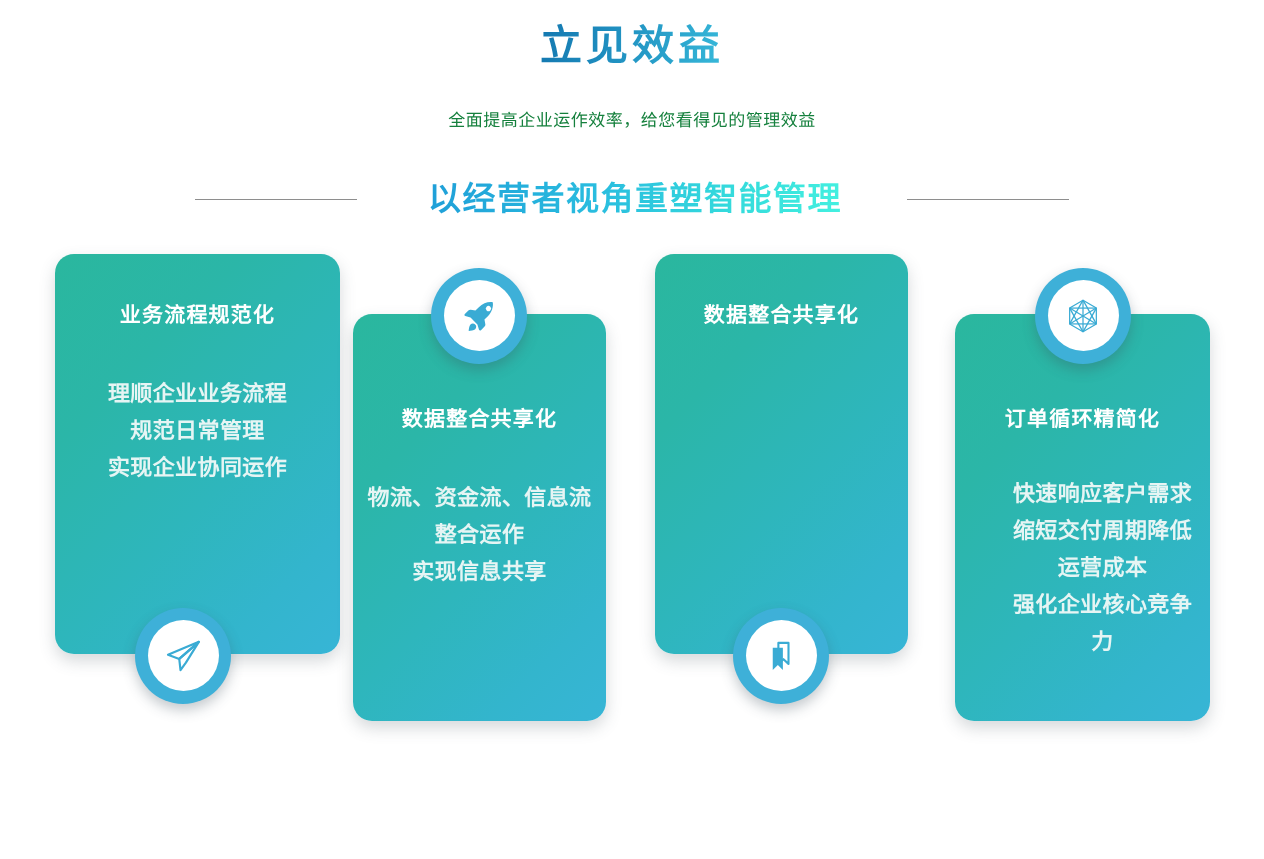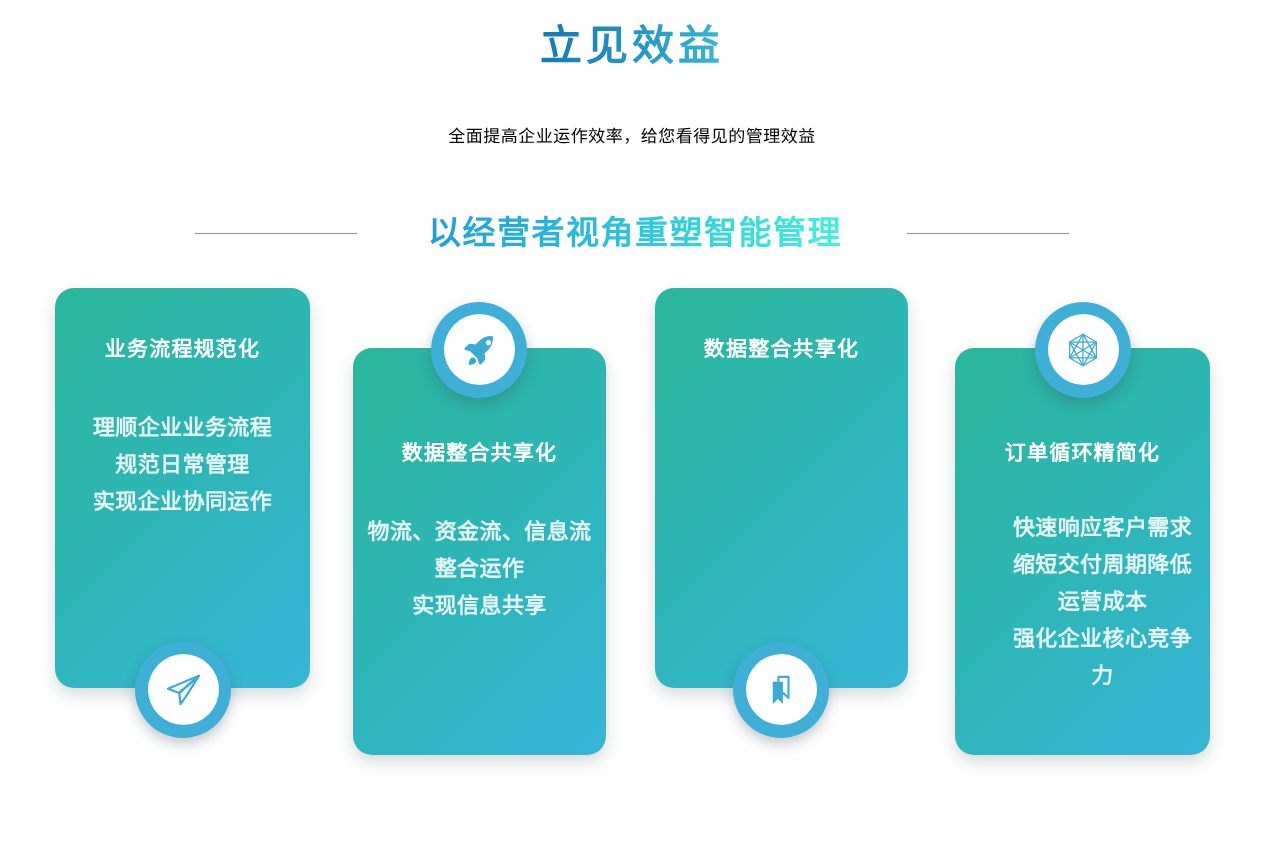--- a/index.html
+++ b/index.html
@@ -30,31 +30,31 @@
     line-height: 1.15;
     margin: 0;
     background-image: linear-gradient(100deg, #1478b0 0%, #1e8cbe 35%, #2aa3cc 70%, #38b9da 100%);
     -webkit-background-clip: text;
     background-clip: text;
     color: transparent;
     -webkit-text-fill-color: transparent;
     display: inline-block;
   }
   .main-subtitle {
-    margin: 16px;
+    margin: 0;
     padding-top: 36px;
     font-size: 17px;
-    color: #000000;
+    color: #15803d;
     letter-spacing: 0.5px;
     font-weight: normal;
   }
 
   
   .section-heading {
-    margin: 18px;
+    margin: 0;
     padding-top: 50px;
     display: flex;
     align-items: center;
     justify-content: center;
     gap: 7px;
   }
   .rule {
     width: 162px;
     height: 1px;
     background: #8e8e8e;
@@ -105,21 +105,21 @@
     font-size: 22px;
     font-weight: bold;
     line-height: 1.68;
     color: #e6f5f4;
     margin: 0;
     padding: 0 12px;
     letter-spacing: 0.4px;
   }
 
   
-  #card-1 { left: 55px;  top: 12px; width: 255px; height: 400px; }
+  #card-1 { left: 55px;  top: 12px; width: 285px; height: 400px; }
   #card-2 { left: 353px; top: 72px; width: 253px; height: 407px; }
   #card-3 { left: 655px; top: 12px; width: 253px; height: 400px; }
   #card-4 { left: 955px; top: 72px; width: 255px; height: 407px; }
 
   #card-1 .card-title { padding-top: 48px; }
   #card-1 .card-body  { padding-top: 48px; }
   #card-2 .card-title { padding-top: 92px; }
   #card-2 .card-body  { padding-top: 48px; }
   #card-3 .card-title { padding-top: 48px; }
   #card-3 .card-body  { padding-top: 40px; }

